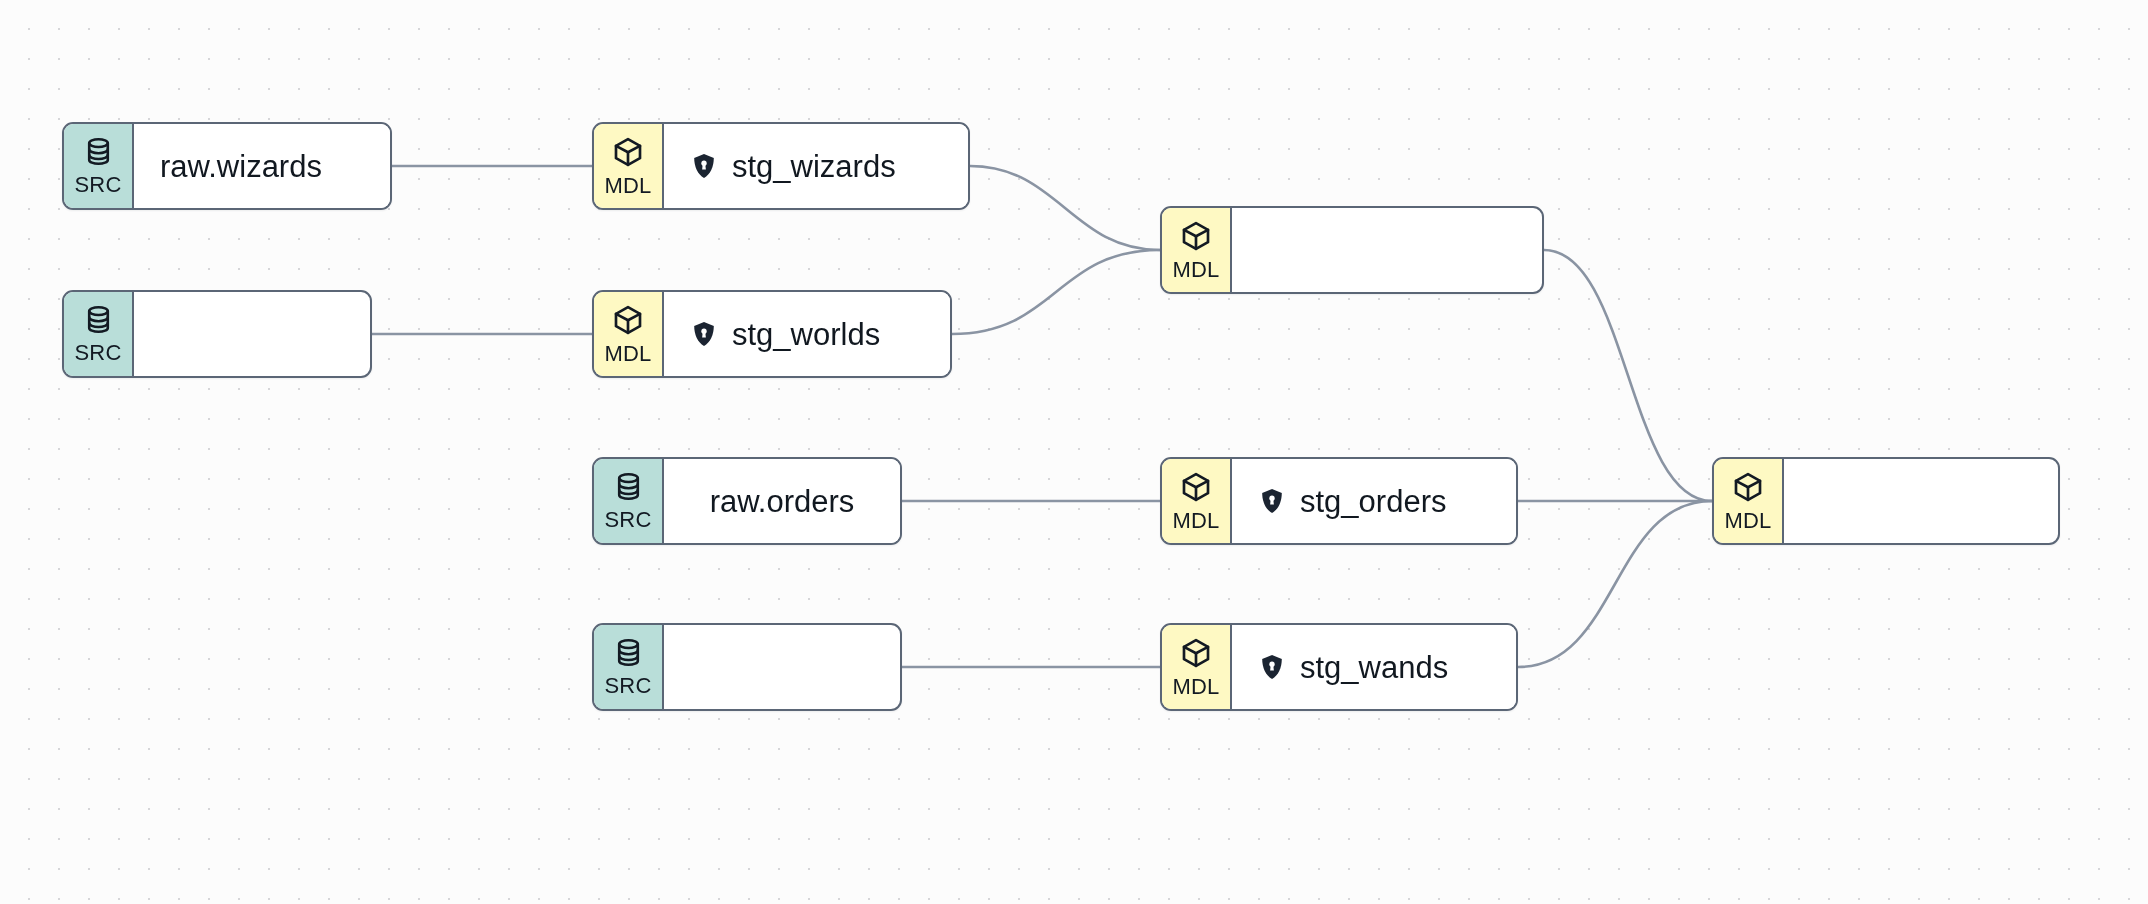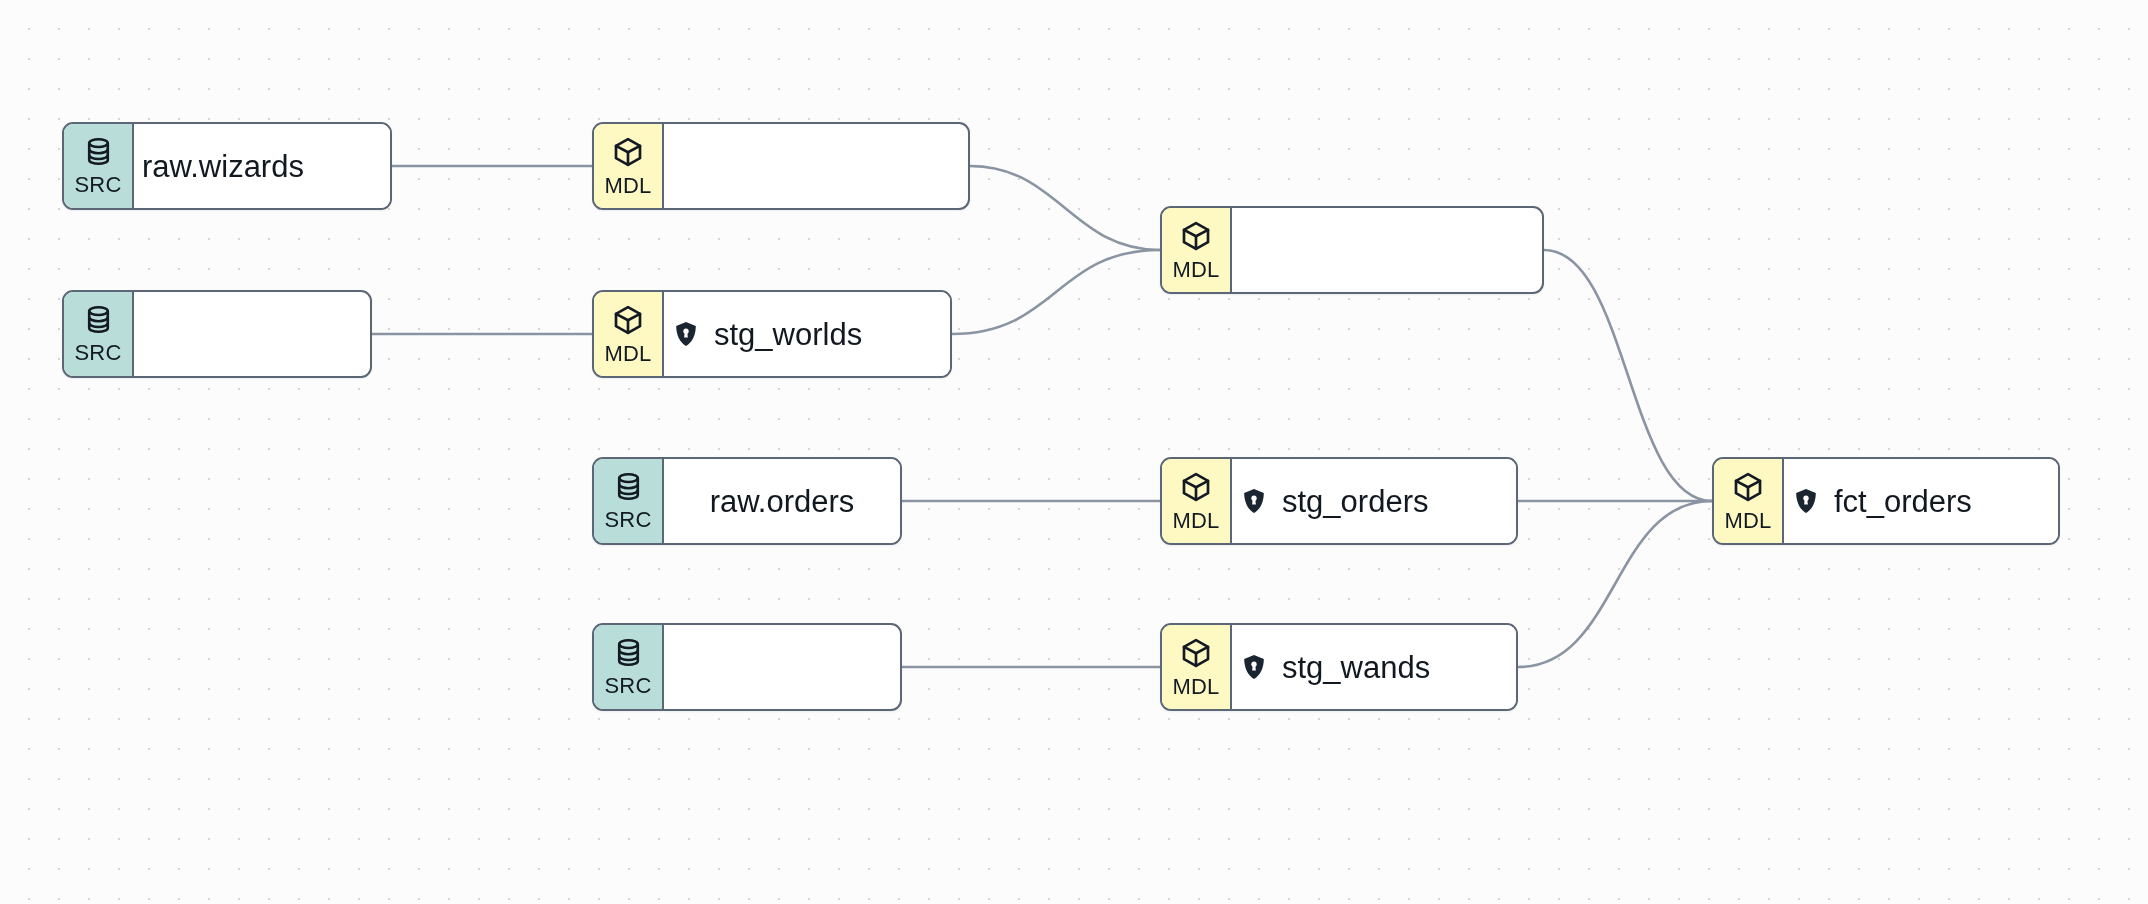--- a/index.html
+++ b/index.html
@@ -56,21 +56,21 @@
     line-height: 1;
     color: #131a23;
     letter-spacing: 0.2px;
     font-weight: 400;
   }
   .body {
     flex: 1 1 auto;
     display: flex;
     align-items: center;
     gap: 14px;
-    padding: 0 8px;
+    padding: 0 26px;
     background: #ffffff;
     white-space: nowrap;
   }
   .body.center { justify-content: center; }
   .shield { flex: 0 0 auto; display: block; }
   .node-label {
     font-size: 31px;
     color: #111820;
     line-height: 1;
     font-weight: 400;
@@ -151,20 +151,28 @@
 
   <div class="node" style="left:592px; top:122px; width:378px; height:88px;">
     <div class="badge badge-mdl">
       <svg width="32" height="32" viewBox="0 0 24 24" fill="none" stroke="#131a23" stroke-width="2" stroke-linecap="round" stroke-linejoin="round">
         <path d="M12 2.4 L21 7.4 L21 16.6 L12 21.6 L3 16.6 L3 7.4 Z"></path>
         <path d="M3 7.4 L12 12.2 L21 7.4"></path>
         <path d="M12 12.2 L12 21.6"></path>
       </svg>
       <span class="badge-text">MDL</span>
     </div>
+    <div class="body">
+      <svg class="shield" width="28" height="28" viewBox="0 0 24 24">
+        <path d="M12 1.8 L20.4 5.1 C20.4 12.6 17.4 19.2 12 22.2 C6.6 19.2 3.6 12.6 3.6 5.1 Z" fill="#1b2431"></path>
+        <circle cx="12" cy="9.6" r="2.3" fill="#ffffff"></circle>
+        <path d="M10.9 10.4 h2.2 l0.5 4.7 h-3.2 Z" fill="#ffffff"></path>
+      </svg>
+      <span class="node-label">stg_wizards</span>
+    </div>
   </div>
 
   <div class="node" style="left:592px; top:290px; width:360px; height:88px;">
     <div class="badge badge-mdl">
       <svg width="32" height="32" viewBox="0 0 24 24" fill="none" stroke="#131a23" stroke-width="2" stroke-linecap="round" stroke-linejoin="round">
         <path d="M12 2.4 L21 7.4 L21 16.6 L12 21.6 L3 16.6 L3 7.4 Z"></path>
         <path d="M3 7.4 L12 12.2 L21 7.4"></path>
         <path d="M12 12.2 L12 21.6"></path>
       </svg>
       <span class="badge-text">MDL</span>
@@ -230,23 +238,15 @@
 
   <div class="node" style="left:1712px; top:457px; width:348px; height:88px;">
     <div class="badge badge-mdl">
       <svg width="32" height="32" viewBox="0 0 24 24" fill="none" stroke="#131a23" stroke-width="2" stroke-linecap="round" stroke-linejoin="round">
         <path d="M12 2.4 L21 7.4 L21 16.6 L12 21.6 L3 16.6 L3 7.4 Z"></path>
         <path d="M3 7.4 L12 12.2 L21 7.4"></path>
         <path d="M12 12.2 L12 21.6"></path>
       </svg>
       <span class="badge-text">MDL</span>
     </div>
-    <div class="body">
-      <svg class="shield" width="28" height="28" viewBox="0 0 24 24">
-        <path d="M12 1.8 L20.4 5.1 C20.4 12.6 17.4 19.2 12 22.2 C6.6 19.2 3.6 12.6 3.6 5.1 Z" fill="#1b2431"></path>
-        <circle cx="12" cy="9.6" r="2.3" fill="#ffffff"></circle>
-        <path d="M10.9 10.4 h2.2 l0.5 4.7 h-3.2 Z" fill="#ffffff"></path>
-      </svg>
-      <span class="node-label">fct_orders</span>
-    </div>
   </div>
 
 </div>
 
 </body></html>

